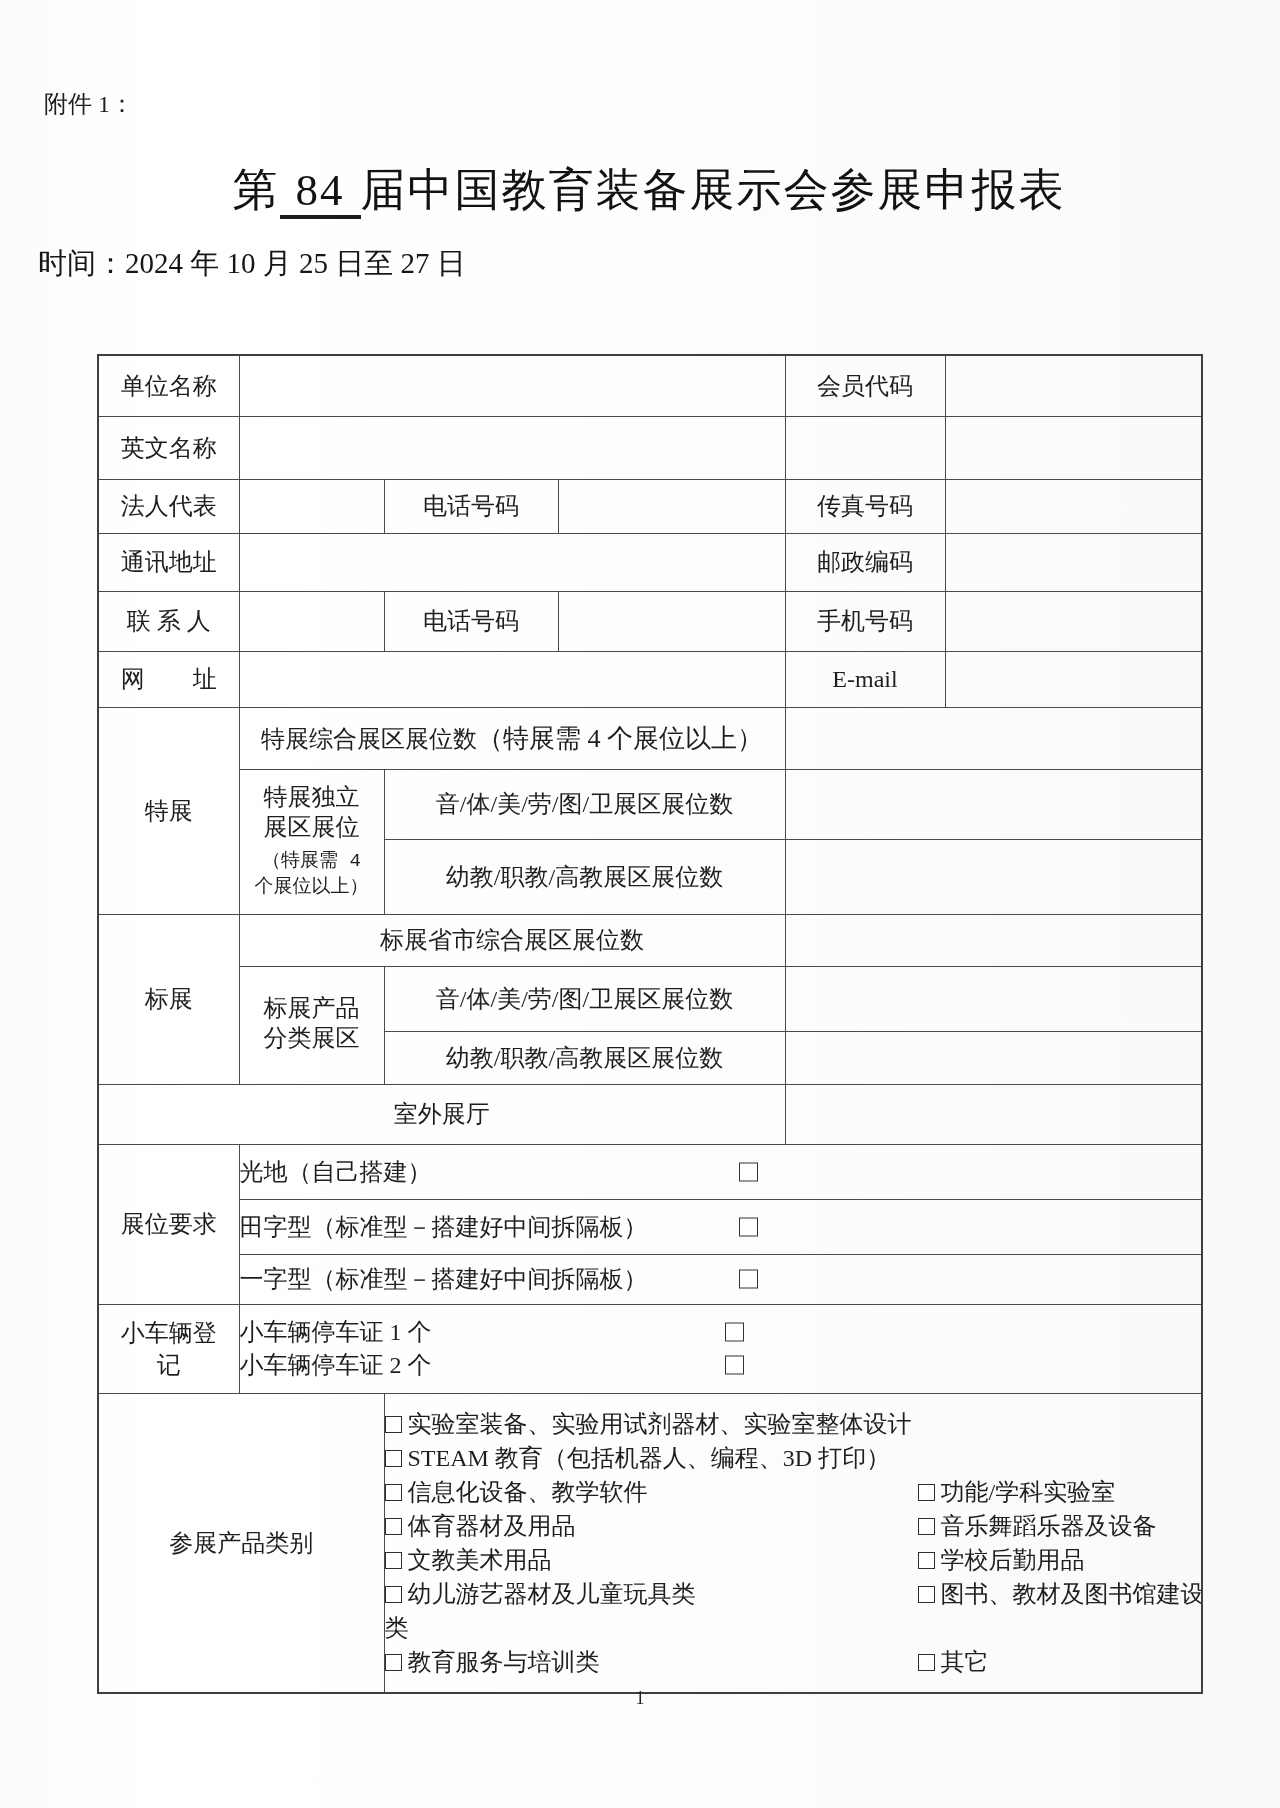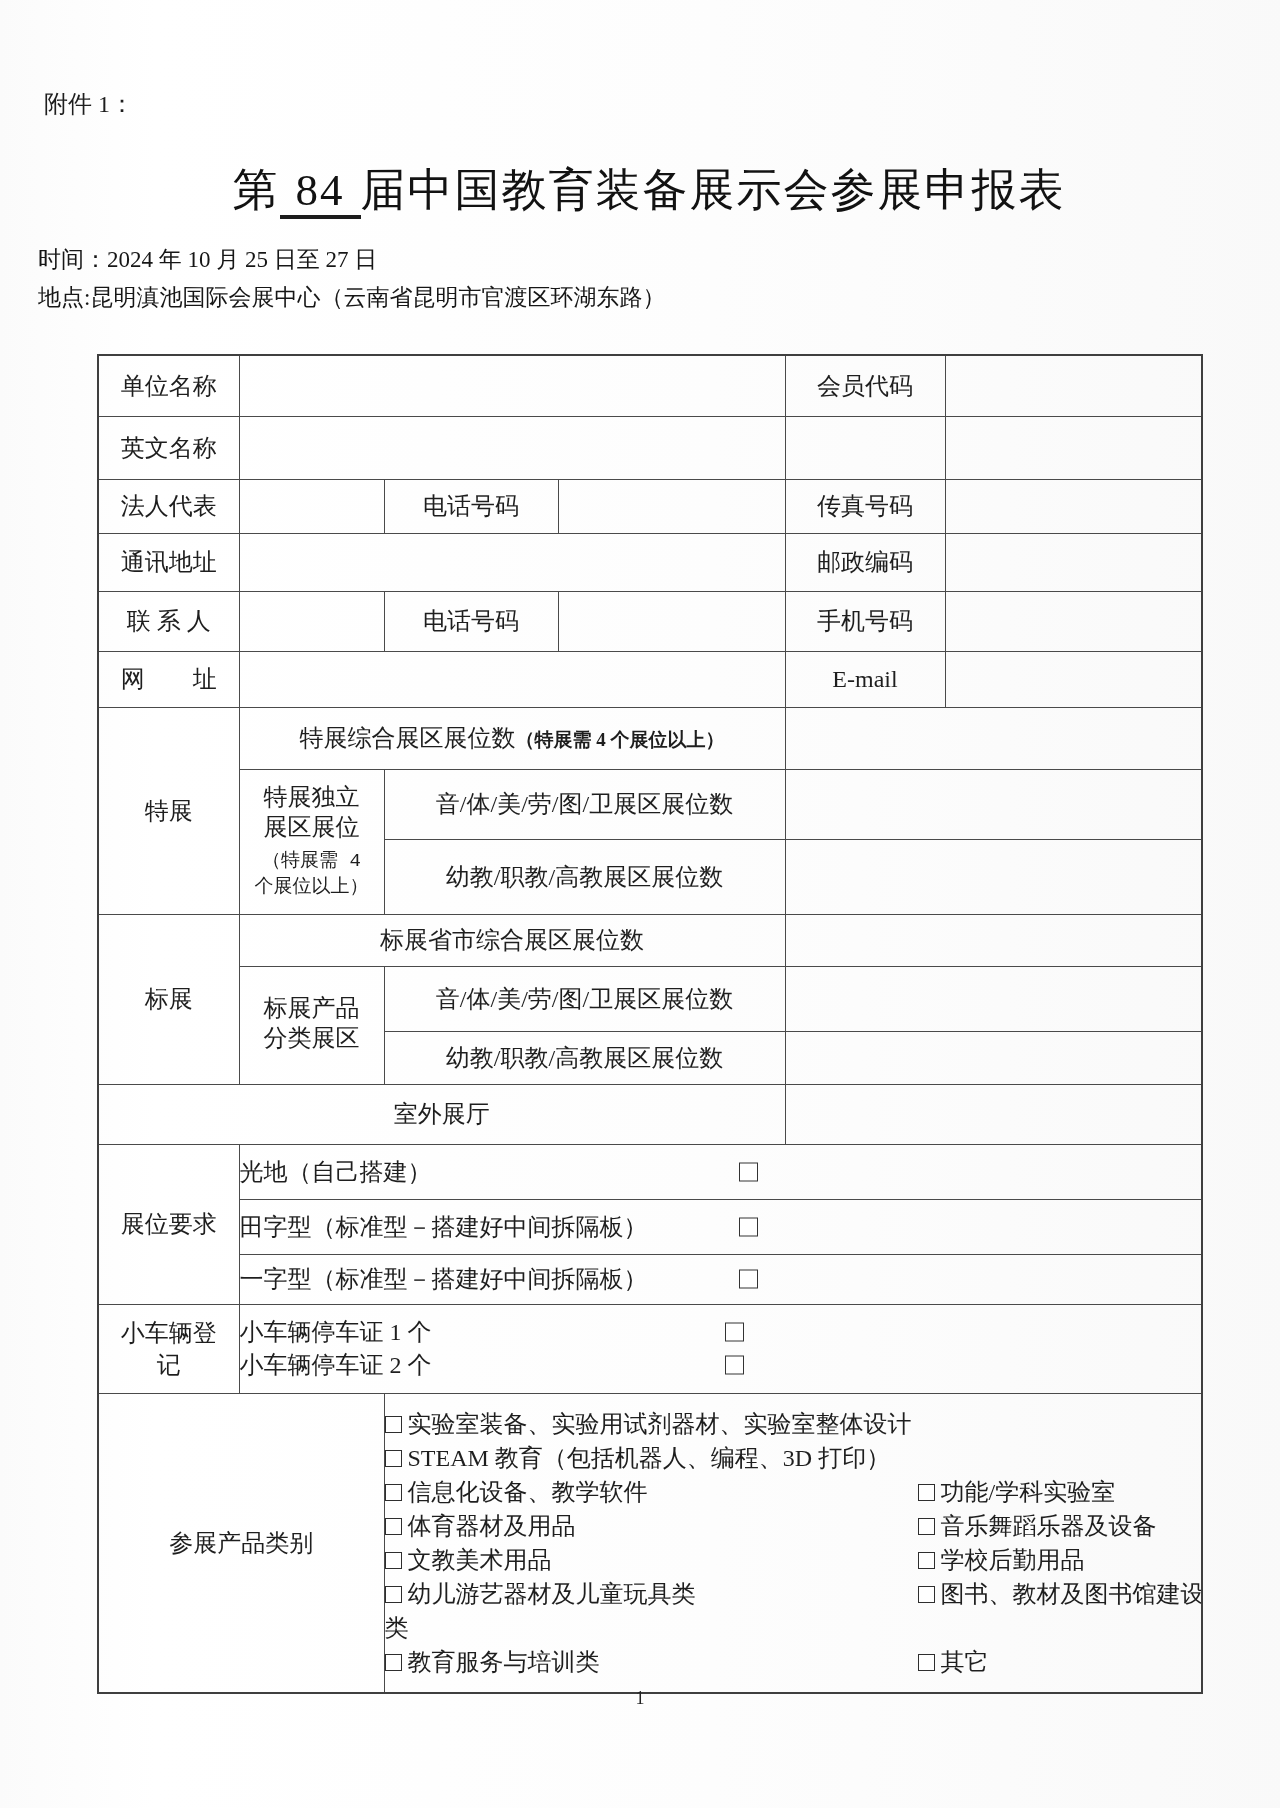--- a/index.html
+++ b/index.html
@@ -19,38 +19,38 @@
   .attachment{position:absolute;left:44px;top:88px;font-size:24px;}
   .title{
     position:absolute;left:97px;top:160px;width:1104px;
     text-align:center;font-size:45px;font-weight:normal;letter-spacing:2px;color:#121212;
     white-space:nowrap;
   }
   .title .edition{
     border-bottom:4px solid #1c1c1c;
     padding:0 16px;
   }
-  .meta{position:absolute;left:38px;font-size:23px;color:#161616;white-space:nowrap;}
+  .meta{position:absolute;left:38px;font-size:29px;color:#161616;white-space:nowrap;}
   .meta.time{top:244px;}
   .meta.loc{top:282px;}
 
   table.form{
     position:absolute;left:97px;top:354px;
     border-collapse:collapse;table-layout:fixed;width:1104px;
     border:2px solid #3f3f3f;
   }
   table.form td{
     border:1.5px solid #4a4a4a;
     font-size:24px;color:#1e1e1e;
     vertical-align:middle;padding:0;
     overflow:hidden;
   }
   td.lbl{text-align:center;}
   td.mid{text-align:center;}
-  .note{font-size:19px;font-weight:bold;}
+  .note{font-size:26px;}
   td.sub{text-align:center;font-family:Liberation Mono, monospace;}
   .sub-main{width:100px;margin:0 auto;line-height:30px;text-align:center;}
   .sub-note{font-size:19px;line-height:26px;text-align:center;margin-top:4px;}
   .narrow{width:98px;margin:12px auto;text-align:center;line-height:32px;}
 
   td.opt{padding-left:14px;position:relative;text-align:left;}
   .chk{
     position:absolute;left:499px;top:50%;transform:translateY(-50%);
     width:17px;height:17px;border:1.7px solid #333;background:#fff;
   }
@@ -71,21 +71,20 @@
 </head>
 <body>
 
 <div class="page">
 
   <div class="attachment">附件 1：</div>
 
   <div class="title"><span>第</span><span class="edition">84</span><span>届中国教育装备展示会参展申报表</span></div>
 
   <div class="meta time">时间：2024 年 10 月 25 日至 27 日</div>
-  <div class="meta loc">地点:昆明滇池国际会展中心（云南省昆明市官渡区环湖东路）</div>
 
   <table class="form">
     <colgroup>
       <col style="width:141px">
         <col style="width:145px">
         <col style="width:174px">
       <col style="width:227px">
         <col style="width:160px">
         <col style="width:257px">
     </colgroup>

